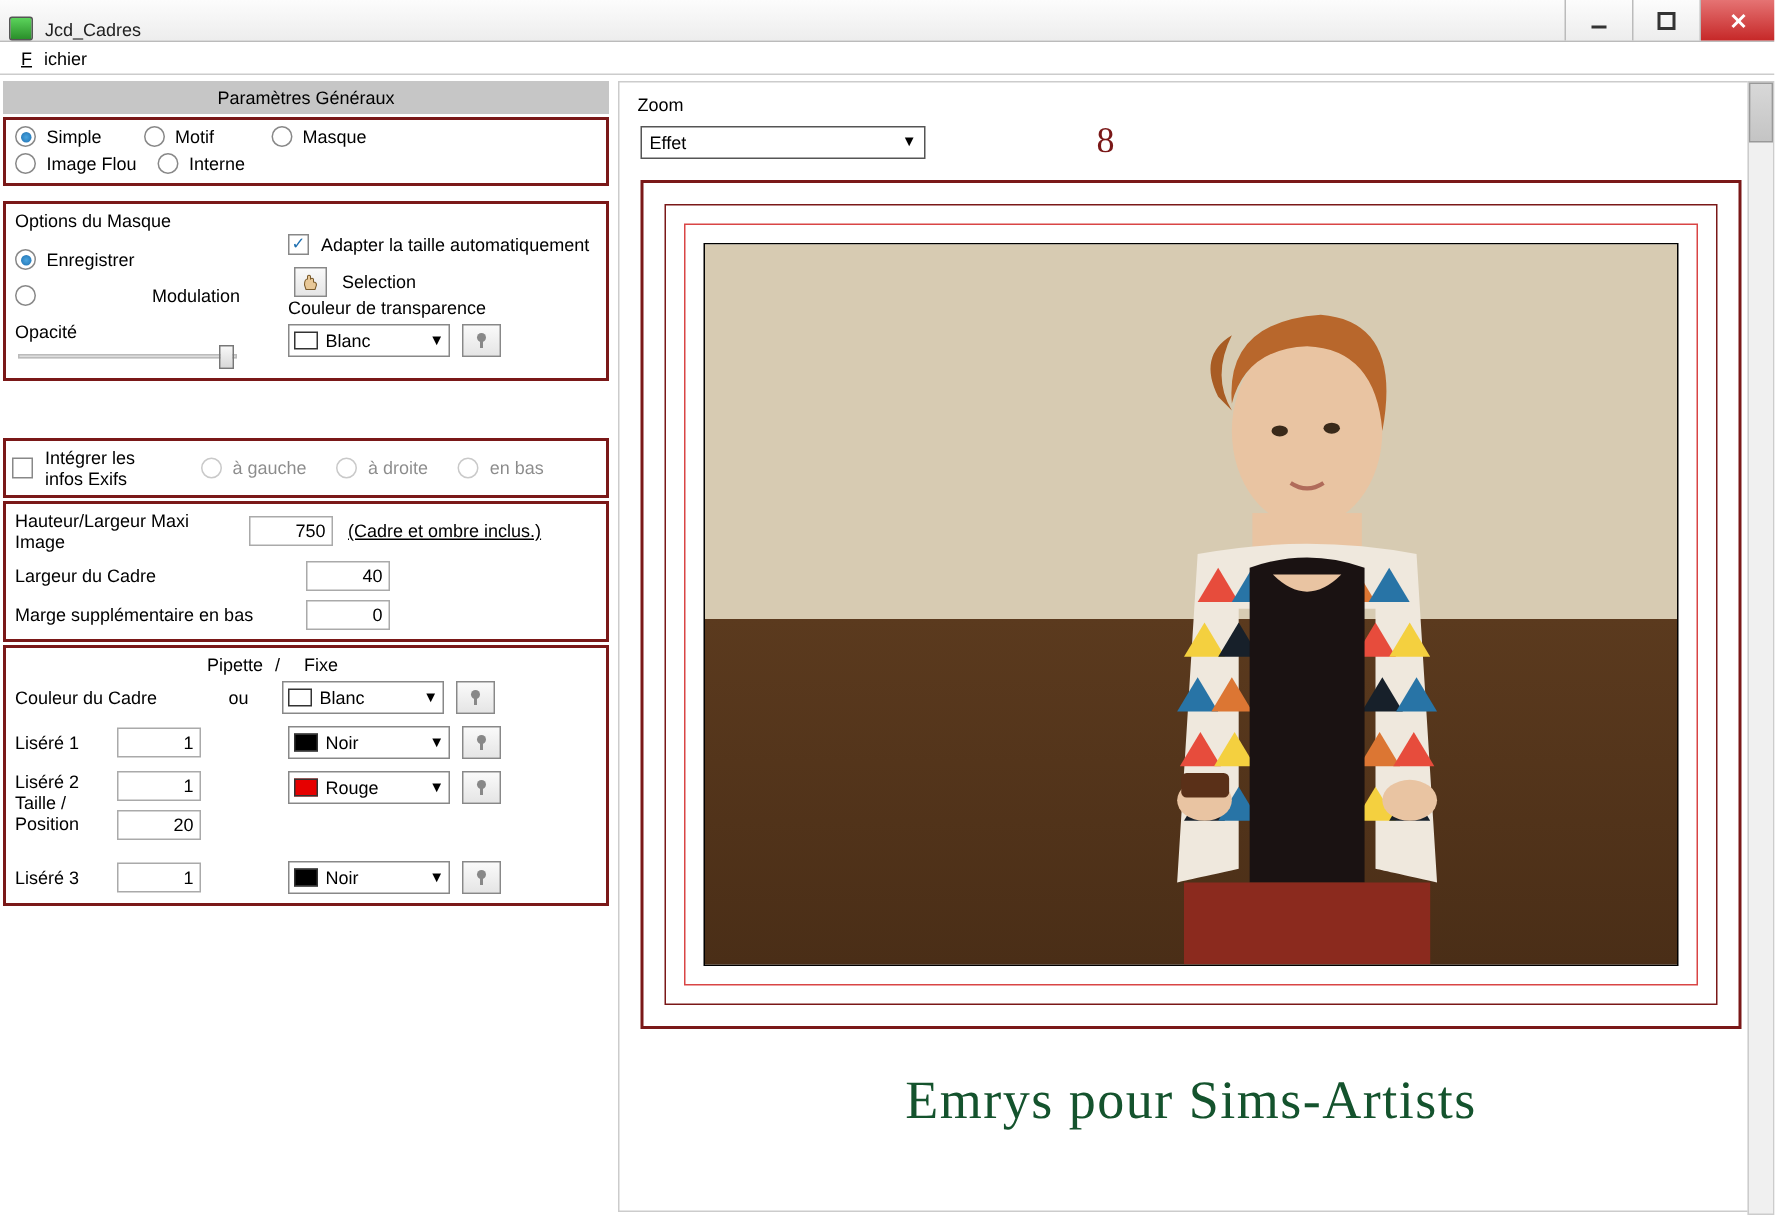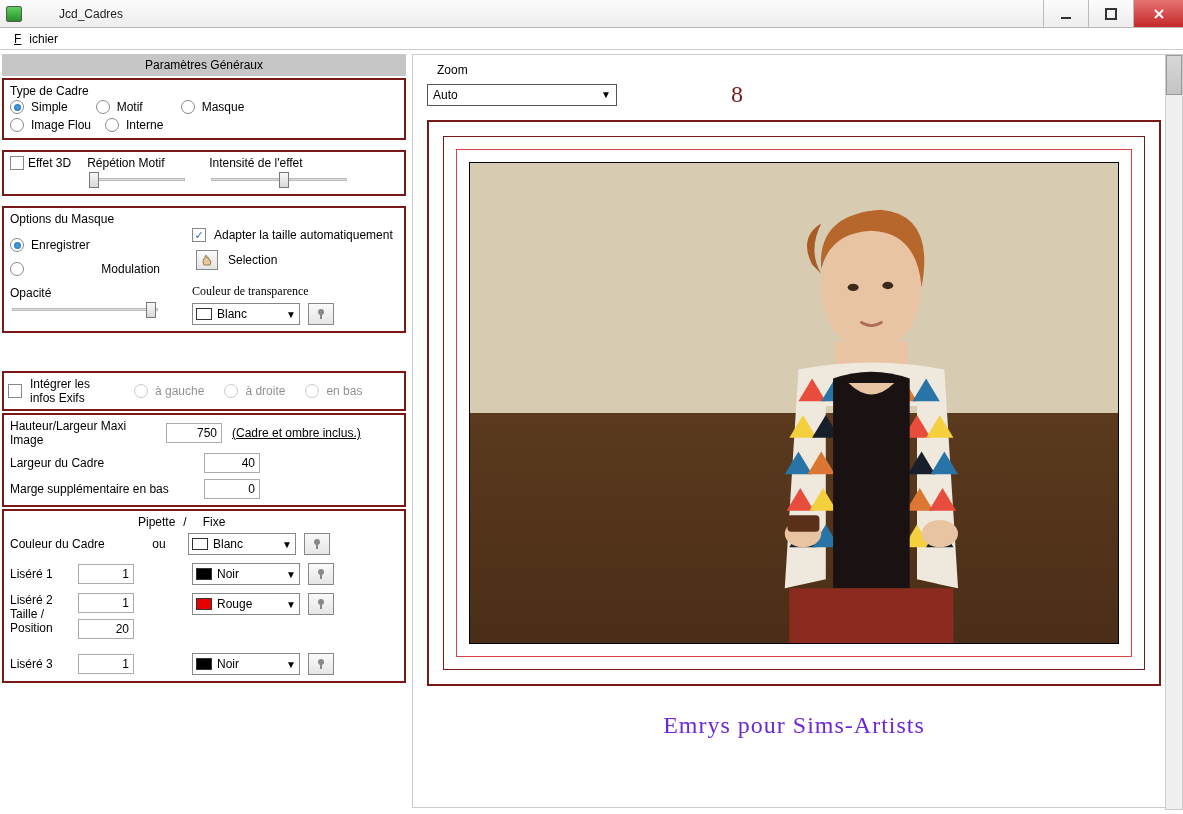--- a/index.html
+++ b/index.html
@@ -1,17 +1,17 @@
 <!DOCTYPE html>
 <html><head>
 <meta charset="utf-8">
 <style>
   * { box-sizing: border-box; font-family: "Segoe UI", Tahoma, sans-serif; font-size: 12px; }
   html, body { margin: 0; padding: 0; width: 1183px; height: 814px; background: #fff; overflow: hidden; }
-  .titlebar { height: 28px; background: linear-gradient(#fcfcfc,#ededed); border-bottom:1px solid #bbb; display:flex; align-items:center; justify-content:space-between;gap:29px; }
+  .titlebar { height: 28px; background: linear-gradient(#fcfcfc,#ededed); border-bottom:1px solid #bbb; display:flex; align-items:flex-end; justify-content:space-between; }
   .titlebar .icon { width:16px; height:16px; margin:0 6px; display:inline-block; background:linear-gradient(#5bd35b,#2a8f2a); border:1px solid #555; border-radius:2px;}
   .titlebar .title { flex:1; padding-left:2px; color:#222; }
   .winbtns { display:flex; height:100%; }
   .winbtn { width:45px; display:flex; align-items:center; justify-content:center; border-left:1px solid #bbb;}
   .winbtn.min svg, .winbtn.max svg { }
   .winbtn.close { background: linear-gradient(#e57373,#c62828); color:#fff; width:50px;}
   .menubar { height:22px; display:flex; align-items:center; padding-left:6px; border-bottom:1px solid #ccc; }
   .menubar span { padding:2px 8px; }
   .menubar span u { text-decoration:underline; }
   .main { display:flex; height: calc(814px - 28px - 22px); }
@@ -32,30 +32,30 @@
   .slider { height:18px; width:100px; position:relative; }
   .slider .track { position:absolute; left:2px; right:2px; top:8px; height:3px; background:#ddd; border:1px solid #bbb;}
   .slider .thumb { position:absolute; top:2px; width:10px; height:16px; background:linear-gradient(#f8f8f8,#d8d8d8); border:1px solid #777;}
   .small-title { font-size:12px; margin-bottom:2px; }
   .numbox { width:56px; text-align:right; background:#fff; border:1px solid #aaa; height:20px; padding:1px 4px; }
   .colorcombo { display:inline-flex; align-items:center; border:1px solid #888; height:22px; background:#fff; padding:0 3px; width:108px; }
   .swatch { width:16px; height:12px; border:1px solid #333; margin-right:5px; }
   .dropdown-caret { margin-left:auto; font-size:10px; }
   .pinbtn { width:26px; height:22px; border:1px solid #888; background:linear-gradient(#fafafa,#e5e5e5); display:inline-flex; align-items:center; justify-content:center; margin-left:4px;}
   .btn { border:1px solid #777; background:linear-gradient(#fdfdfd,#e7e7e7); padding:4px 10px; height:26px; display:inline-flex; align-items:center; justify-content:center; }
-  .zoomlabel { font-size:12px; margin:8px 0 4px 24px;}
+  .zoomlabel { font-size:12px; margin:8px 0 4px 12px;}
   .zoomcombo { display:inline-flex; align-items:center; border:1px solid #555; height:22px; width:190px; background:#fff; padding:0 5px; margin-left:14px;}
   .previewwrap { margin:12px 14px 0 14px; border:2px solid #7a1818; padding:14px; background:#fff;}
   .pv-outer { border:1px solid #7a1818; padding:12px; background:#fff;}
   .pv-inner { border:1px solid #d94545; padding:12px; background:#fff;}
   .pv-black { border:1px solid #000; padding:0; }
   .pv-img { width:100%; height:480px; background:
       linear-gradient(180deg, #d7cbb2 0%, #d7cbb2 52%, #5b3a1e 52%, #4a2e17 100%);
       display:flex; align-items:flex-end; justify-content:center; overflow:hidden; position:relative;}
-  .sig { text-align:center; font-family: "Segoe Script", "Comic Sans MS", cursive; color:#6d28d9; font-size:24px; margin-top:26px; letter-spacing:1px;}
+  .sig { text-align:center; font-family: "Segoe Script", "Comic Sans MS", cursive; color:#14532d; font-size:36px; margin-top:26px; letter-spacing:1px;}
   .col { display:flex; flex-direction:column; }
   .lbl { white-space:nowrap; }
   .character { width:60%; height:95%; position:absolute; right:8%; bottom:0;}
 </style>
 </head>
 <body>
 
 <div class="titlebar">
   <span class="icon"></span>
   <span class="title">Jcd_Cadres</span>
@@ -83,63 +83,39 @@
   <span><u>F</u><span>ichier</span></span>
 </div>
 
 <div class="main">
 
   <div class="leftpanel">
     <div class="paramheader">Paramètres Généraux</div>
 
     <div class="groupbox">
 
-      <div class="small-title">Type de Cadre</div>
       <div class="row">
         <span class="radio checked"></span>
           <span class="lbl">Simple</span>
         <span style="width:20px"></span>
         <span class="radio"></span>
           <span class="lbl">Motif</span>
         <span style="width:30px"></span>
         <span class="radio"></span>
           <span class="lbl">Masque</span>
       </div>
       <div class="row" style="margin-top:4px;">
         <span class="radio"></span>
           <span class="lbl">Image Flou</span>
         <span style="width:6px"></span>
         <span class="radio"></span>
           <span class="lbl">Interne</span>
       </div>
     </div>
 
-    <div class="groupbox">
-
-      <div class="row" style="align-items:flex-start;">
-        <div style="display:flex;align-items:center;">
-          <span class="checkbox"></span>
-          <span class="lbl">Effet 3D</span>
-        </div>
-        <div class="col" style="margin-left:12px;">
-          <span class="lbl">Répétion Motif</span>
-          <div class="slider">
-              <div class="track"></div>
-              <div class="thumb" style="left:2px;"></div>
-            </div>
-        </div>
-        <div class="col" style="margin-left:18px;">
-          <span class="lbl">Intensité de l'effet</span>
-          <div class="slider" style="width:140px;">
-              <div class="track"></div>
-              <div class="thumb" style="left:70px;"></div>
-            </div>
-        </div>
-      </div>
-    </div>
 
     <div class="groupbox">
 
       <div class="small-title">Options du Masque</div>
       <div class="row" style="align-items:flex-start;">
         <div class="col" style="width:150px;">
           <div class="row" style="margin-top:10px;">
               <span class="radio checked"></span>
               <span class="lbl">Enregistrer</span>
             </div>
@@ -159,21 +135,21 @@
               <span class="lbl" style="width:140px;">Adapter la taille automatiquement</span>
             </div>
           <div class="row" style="margin-top:8px;">
             <span class="pinbtn" style="width:22px;height:20px;">
               <svg width="12" height="12">
                   <path d="M2 8 Q2 4 4 4 L4 2 Q5 1 6 2 L6 4 Q7 3 8 4 L8 6 Q10 6 10 8 L9 11 L3 11 Z" fill="#e8c898" stroke="#7a5a2a" stroke-width="0.7"></path>
                 </svg>
             </span>
             <span class="lbl" style="margin-left:6px;">Selection</span>
           </div>
-          <div class="lbl" style="margin-top:14px;font-family:Liberation Serif, serif;">Couleur de transparence</div>
+          <div class="lbl" style="">Couleur de transparence</div>
           <div class="row" style="margin-top:4px;">
             <div class="colorcombo">
               <span class="swatch" style="background:#fff;"></span>
               <span>Blanc</span>
               <span class="dropdown-caret">▼</span>
             </div>
             <span class="pinbtn">
               <svg width="12" height="12">
                   <circle cx="6" cy="4" r="3" fill="#888"></circle>
                   <rect x="5" y="6" width="2" height="5" fill="#888"></rect>
@@ -298,21 +274,21 @@
     </div>
 
 
   </div>
 
   <div class="rightpanel">
     <div class="rightpanel-inner">
       <div class="zoomlabel">Zoom</div>
       <div class="row">
         <div class="zoomcombo">
-          <span>Auto</span>
+          <span>Effet</span>
           <span class="dropdown-caret">▼</span>
         </div>
         <span class="redlabel" style="position:static;margin-left:110px;font-size:24px;">8</span>
       </div>
 
       <div class="previewwrap">
         <div class="pv-outer">
             <div class="pv-inner">
               <div class="pv-black">
           <div class="pv-img">

